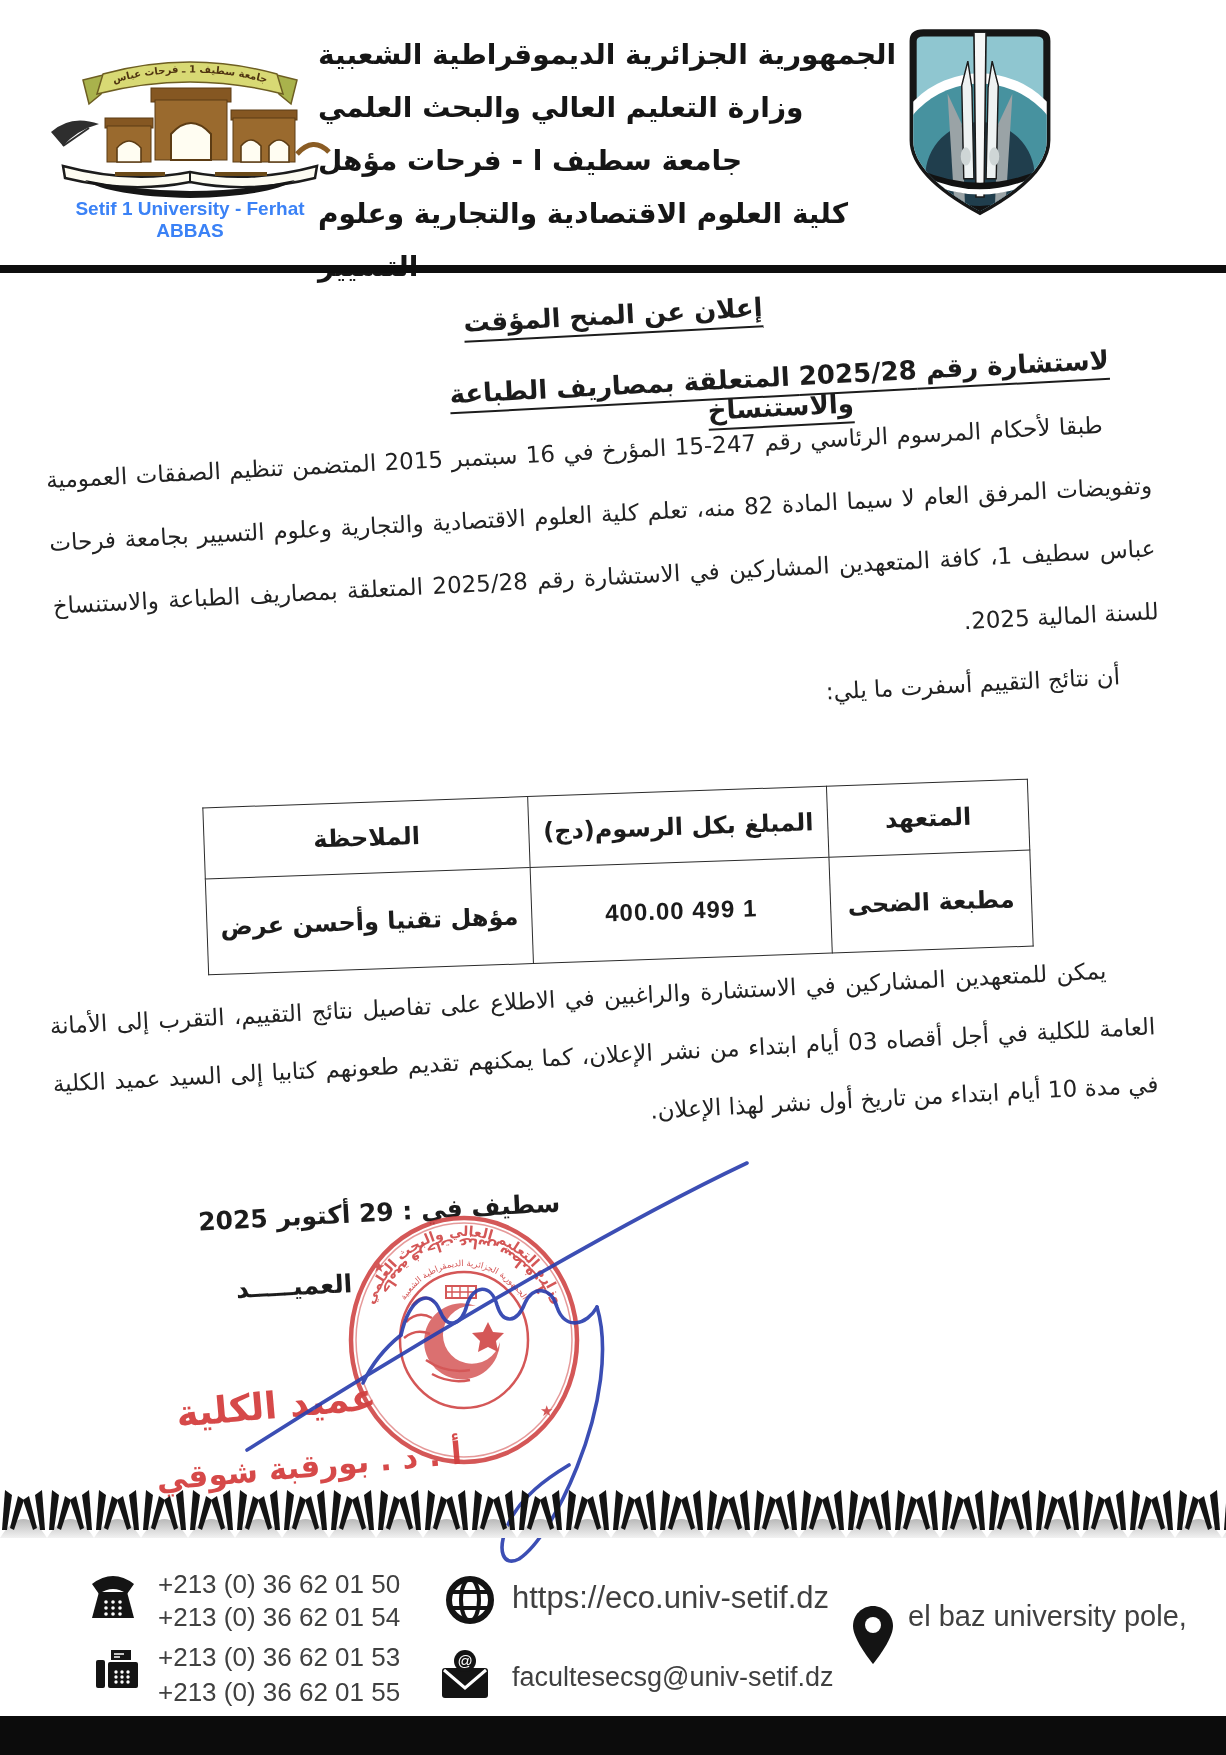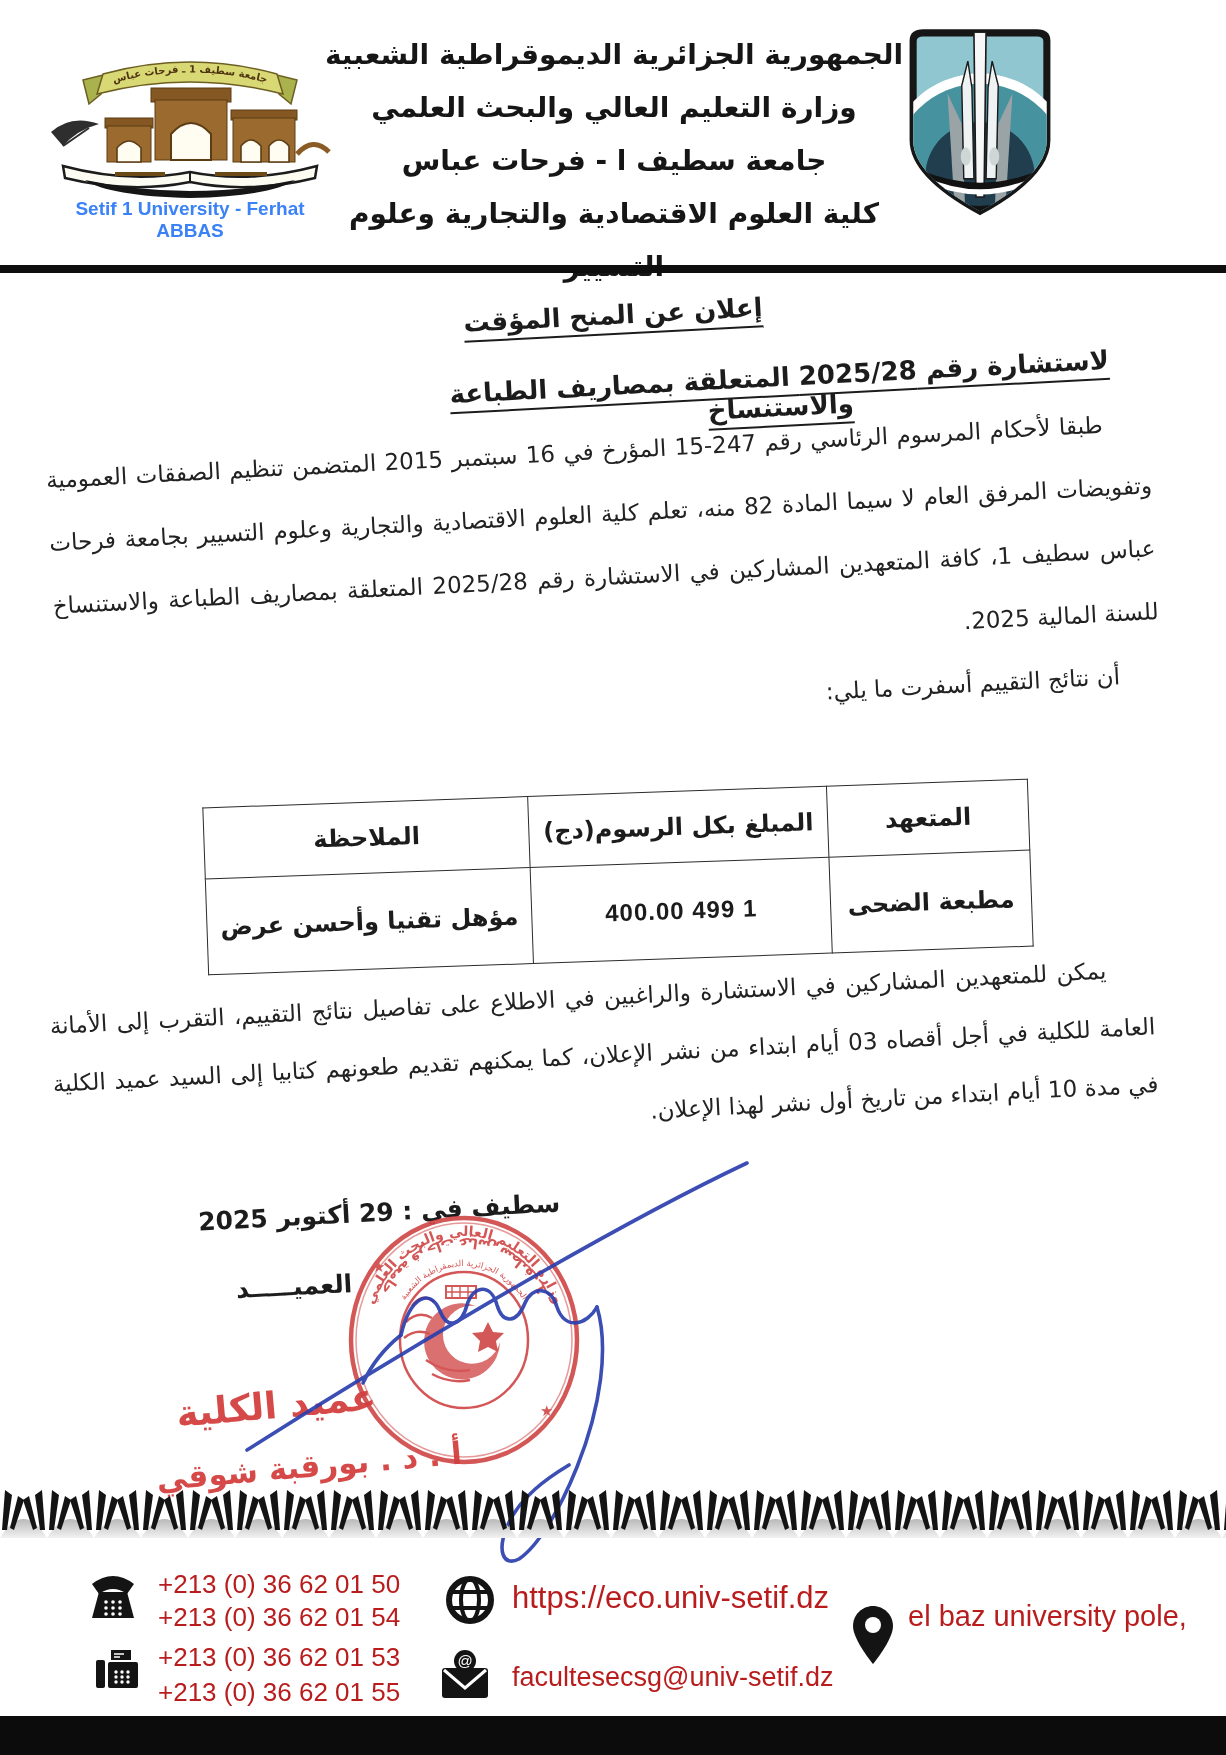--- a/index.html
+++ b/index.html
@@ -3,21 +3,21 @@
 <meta charset="utf-8">
 <style>
   html,body{margin:0;padding:0;background:#e8e8e8;}
   .page{
     position:relative;width:1226px;height:1755px;margin:0 auto;
     background:#ffffff;overflow:hidden;
     font-family:"DejaVu Sans",sans-serif;color:#1c1c1c;
   }
   .abs{position:absolute;}
   
-  .hdr-lines{position:absolute;left:318px;top:28px;width:592px;text-align:center;direction:rtl;}
+  .hdr-lines{position:absolute;left:318px;top:28px;width:592px;text-align:left;direction:rtl;}
   .hdr-line{font-weight:800;font-size:28px;line-height:53px;color:#161616;letter-spacing:0;}
   .logo-caption{
     position:absolute;left:40px;top:198px;width:300px;text-align:center;
     font-family:"Liberation Sans",sans-serif;font-weight:700;font-size:19px;color:#3b82f6;
   }
   .rule{position:absolute;left:0;top:265px;width:1226px;height:8px;background:#0e0e0e;}
   
   .title1{position:absolute;left:0;top:300px;width:1226px;text-align:center;direction:rtl;
     font-size:26px;font-weight:600;transform:rotate(-3deg);}
   .title2{position:absolute;left:420px;top:362px;width:720px;text-align:center;direction:rtl;
@@ -39,21 +39,21 @@
   .c-contractor{width:180px;}  .c-amount{width:278px;}  .c-note{width:304px;}
   td.amount{font-family:"Liberation Sans",sans-serif;font-size:27px;letter-spacing:1px;font-weight:600;}
   
   .date-line{position:absolute;left:198px;top:1198px;direction:rtl;font-size:25px;font-weight:700;transform:rotate(-3deg);}
   .dean-line{position:absolute;left:236px;top:1272px;direction:rtl;font-size:25px;font-weight:700;transform:rotate(-3deg);}
   .stamp-red-1{position:absolute;left:176px;top:1384px;direction:rtl;font-size:37px;font-weight:800;
     color:#d33a3a;transform:rotate(-5deg);opacity:.92;}
   .stamp-red-2{position:absolute;left:156px;top:1448px;direction:rtl;font-size:31px;font-weight:800;
     color:#d33a3a;transform:rotate(-5deg);opacity:.92;}
   
-  .foot-txt{font-family:"Liberation Sans",sans-serif;color:#b91c1c;}
+  .foot-txt{font-family:"Liberation Sans",sans-serif;color:#404040;}
   .phones{position:absolute;left:158px;top:1568px;font-size:26px;line-height:33px;}
   .faxes{position:absolute;left:158px;top:1640px;font-size:26px;line-height:35px;text-align:center;}
   .site{position:absolute;left:512px;top:1580px;font-size:31px;}
   .mail{position:absolute;left:512px;top:1662px;font-size:27px;}
   .addr{position:absolute;left:908px;top:1596px;font-size:29px;line-height:41px;}
   .bottom-bar{position:absolute;left:0;top:1716px;width:1226px;height:39px;background:#0c0c0c;}
   svg{display:block;}
 </style>
 </head>
 <body>
@@ -90,21 +90,21 @@
       <path d="M145,124 V134" stroke="#1c1c1c" stroke-width="2"></path>
       <path d="M40,132 Q145,154 250,132 Q226,148 145,150 Q64,148 40,132 Z" fill="#161616"></path>
       <path d="M70,126 H120 M170,126 H222" stroke="#6b4a18" stroke-width="4"></path>
     </svg>
   </div>
   <div class="logo-caption">Setif 1 University - Ferhat ABBAS</div>
 
   <div class="hdr-lines">
     <div class="hdr-line">الجمهورية الجزائرية الديموقراطية الشعبية</div>
     <div class="hdr-line">وزارة التعليم العالي والبحث العلمي</div>
-    <div class="hdr-line">جامعة سطيف ا - فرحات عباس</div>
+    <div class="hdr-line">جامعة سطيف ا - فرحات مؤهل</div>
     <div class="hdr-line">كلية العلوم الاقتصادية والتجارية وعلوم التسيير</div>
   </div>
 
   <div class="abs" style="left:903px;top:26px;width:154px;height:192px;">
     <svg width="154" height="192" viewBox="0 0 152 188">
       <defs>
         <clipPath id="shieldclip">
           <path d="M10,14 Q10,6 20,6 H132 Q142,6 142,14 V112 Q142,146 76,182 Q10,146 10,112 Z"></path>
         </clipPath>
       </defs>

